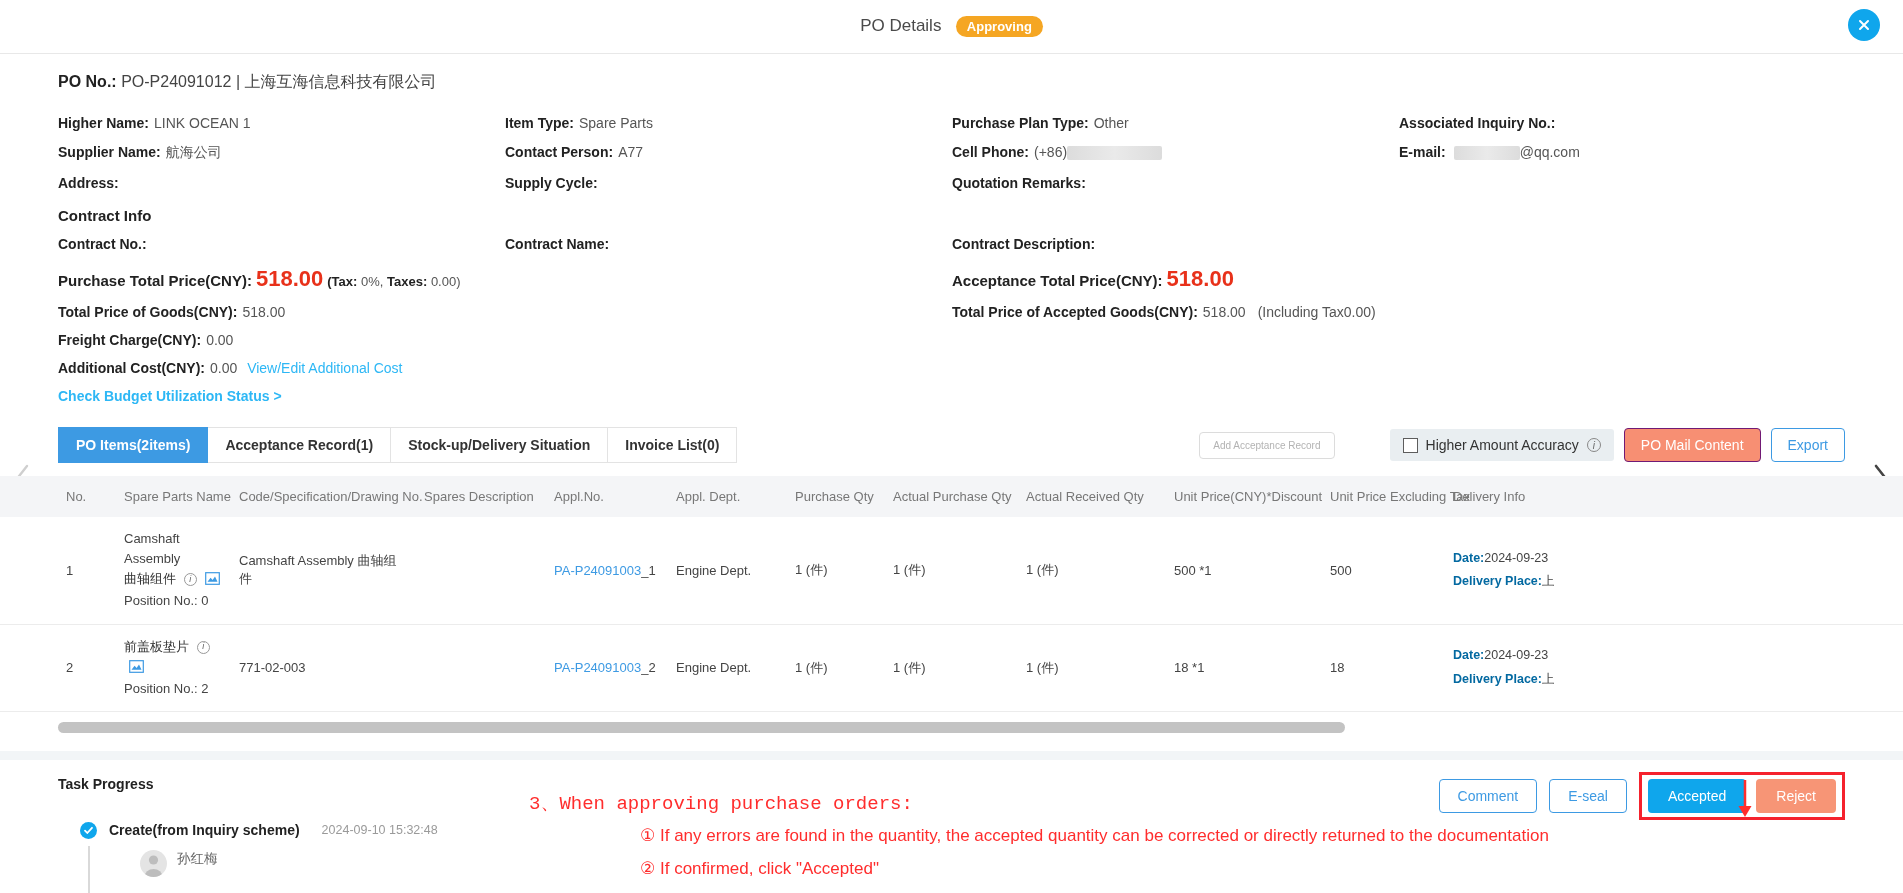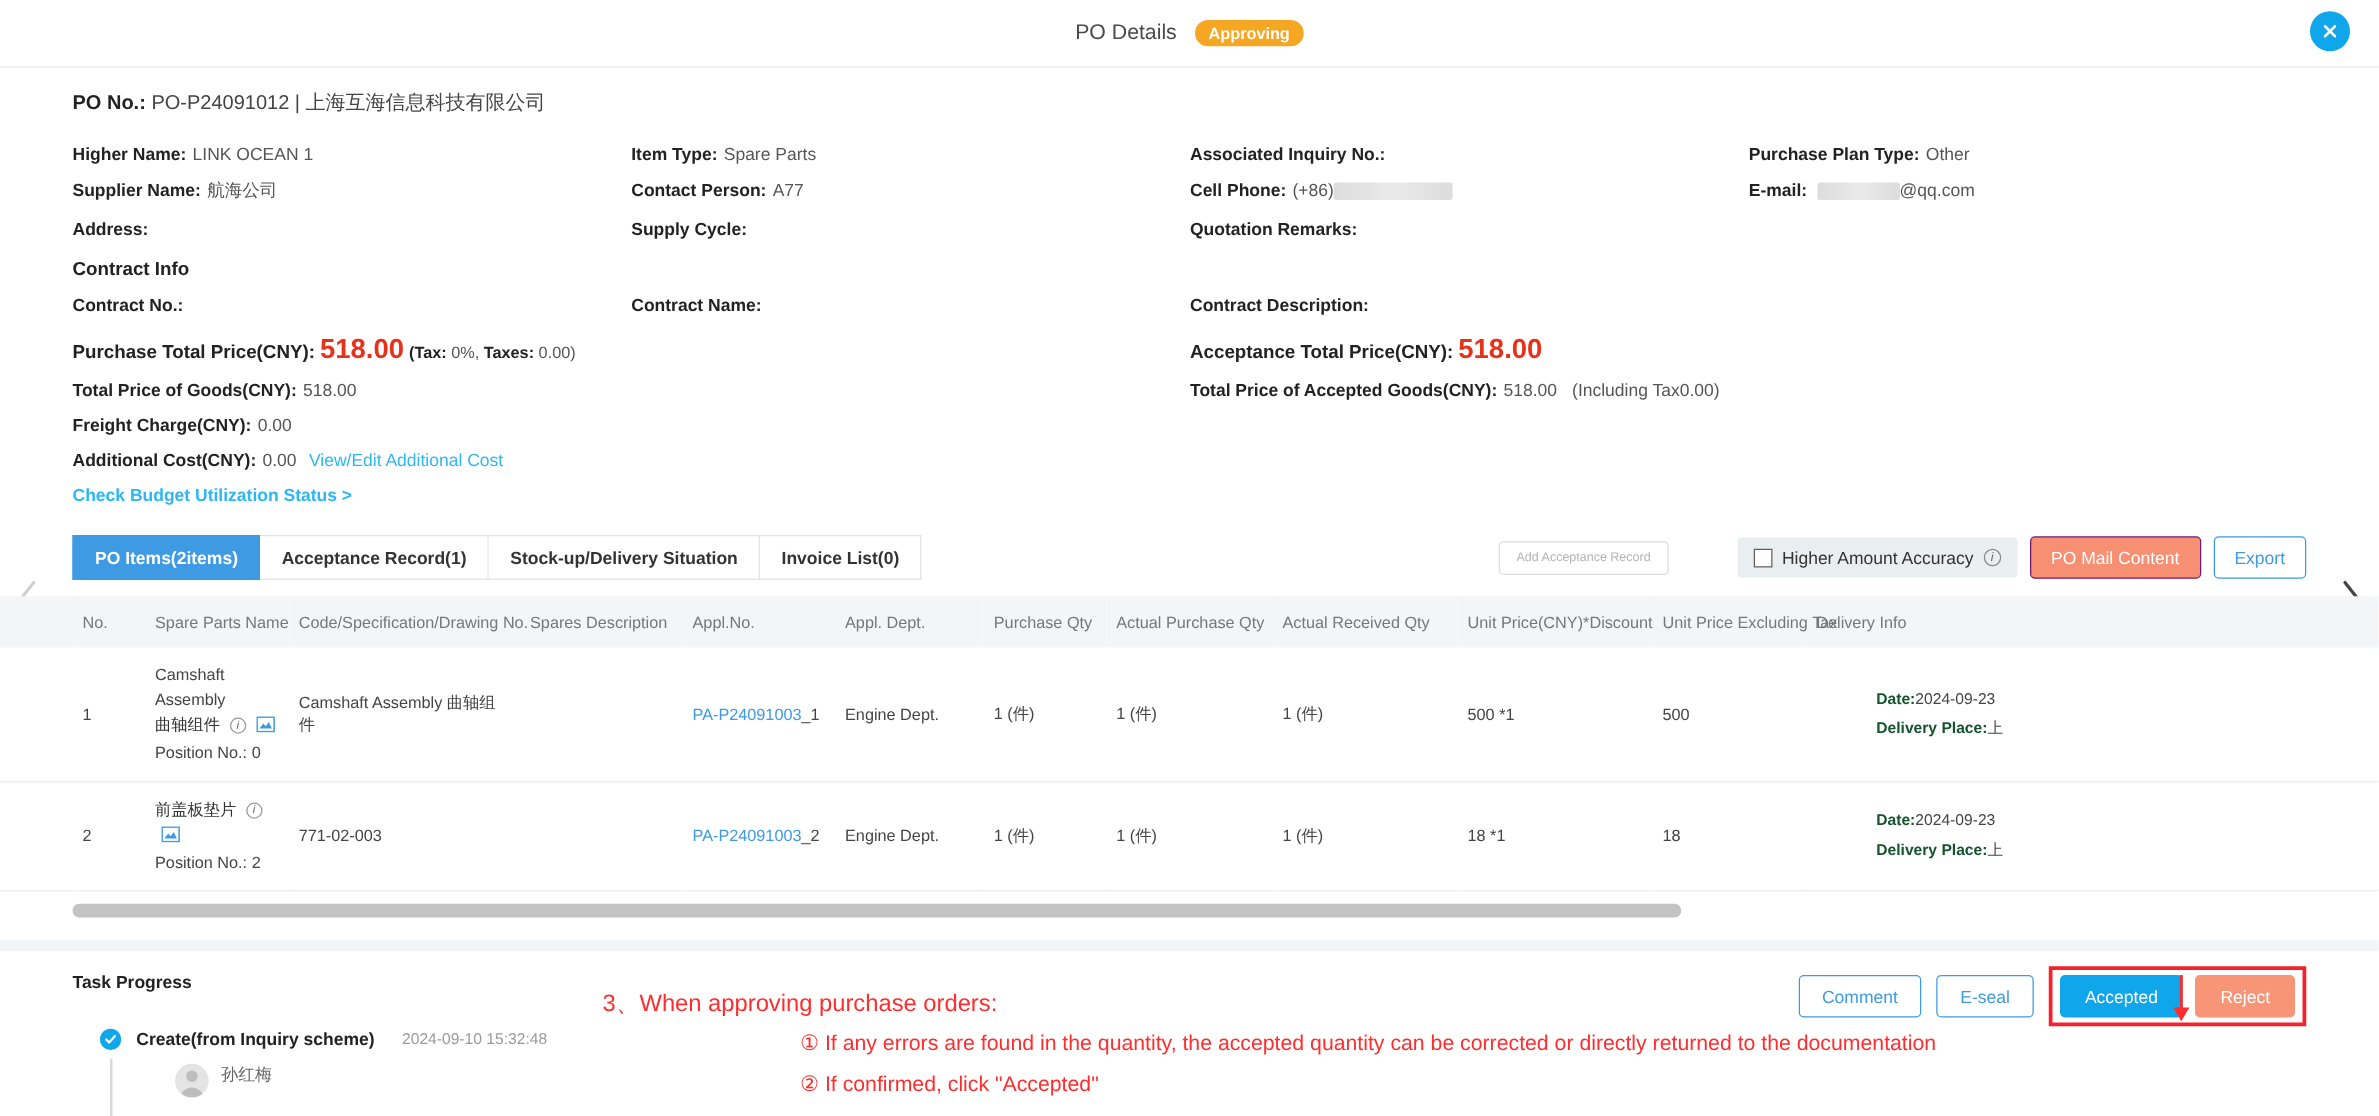--- a/index.html
+++ b/index.html
@@ -130,21 +130,21 @@
   }
   .parts-name { line-height:1.55; }
   .parts-name .cn { color:#333; }
   .pos-no { color:#444; }
   .appl-link { color:#3d9ae3; cursor:pointer; }
   .pic-icon { display:inline-block; vertical-align:-2px; margin-left:5px; cursor:pointer;}
   .dot-i { display:inline-flex; align-items:center;justify-content:center;
     width:13px;height:13px;border:1px solid #999;border-radius:50%;
     font-size:9px; color:#666; font-style:italic; margin-left:4px; vertical-align:middle; cursor:pointer;}
   .delivery { line-height:1.9; font-size:12.5px; }
-  .delivery b { color:#14532d;margin-left:48px; }
+  .delivery b { color:#0369a1; }
 
   .hscroll {
     position:absolute; left:58px; top:0; width:1287px; height:11px;
     background:#c3c3c3; border-radius:6px; cursor:pointer;
   }
   .hscroll-track { position:relative; height:11px; margin-top:10px; }
 
   .gray-sep { height:9px; background:#f2f5f7; margin-top:18px; }
 
   
@@ -216,24 +216,24 @@
 
     
     <div class="info-grid">
       <div class="fld">
         <span class="lbl">Higher Name:</span><span class="val">LINK OCEAN 1</span>
       </div>
       <div class="fld">
         <span class="lbl">Item Type:</span><span class="val">Spare Parts</span>
       </div>
       <div class="fld">
+        <span class="lbl">Purchase Plan Type:</span><span class="val">Other</span>
+      </div>
+      <div class="fld">
         <span class="lbl">Associated Inquiry No.:</span><span class="val"></span>
-      </div>
-      <div class="fld">
-        <span class="lbl">Purchase Plan Type:</span><span class="val">Other</span>
       </div>
 
       <div class="fld">
         <span class="lbl">Supplier Name:</span><span class="val">航海公司</span>
       </div>
       <div class="fld">
         <span class="lbl">Contact Person:</span><span class="val">A77</span>
       </div>
       <div class="fld">
         <span class="lbl">Cell Phone:</span><span class="val">(+86)</span><span class="redact" style="width:95px;"></span>
@@ -472,21 +472,21 @@
           <svg width="27" height="27" viewBox="0 0 27 27">
               <circle cx="13.5" cy="10" r="4.6" fill="#bdbdbd"></circle>
               <path d="M4.5 27 a9 8 0 0 1 18 0 Z" fill="#bdbdbd"></path>
             </svg>
         </span>
         <span class="tl-user-name">孙红梅</span>
       </div>
     </div>
   </div>
 
-  <div class="anno" style="left:482px; top:790px; font-size:19px;">3、When approving purchase orders:</div>
+  <div class="anno" style="left:529px; top:790px; font-size:19px;font-family:Liberation Mono, monospace;">3、When approving purchase orders:</div>
   <div class="anno" style="left:640px; top:825px; font-size:17px;">① If any errors are found in the quantity, the accepted quantity can be corrected or directly returned to the documentation</div>
   <div class="anno" style="left:640px; top:858px; font-size:17px;">② If confirmed, click "Accepted"</div>
   <div class="anno-arrow" style="left:1735px; top:780px;">
     <svg width="20" height="40" viewBox="0 0 20 40">
         <path d="M10 0 L10 32" stroke="#ff2d2d" stroke-width="2.5"></path>
         <path d="M3.5 26 L10 37 L16.5 26 Z" fill="#ff2d2d"></path>
       </svg>
   </div>
 
 </div>

